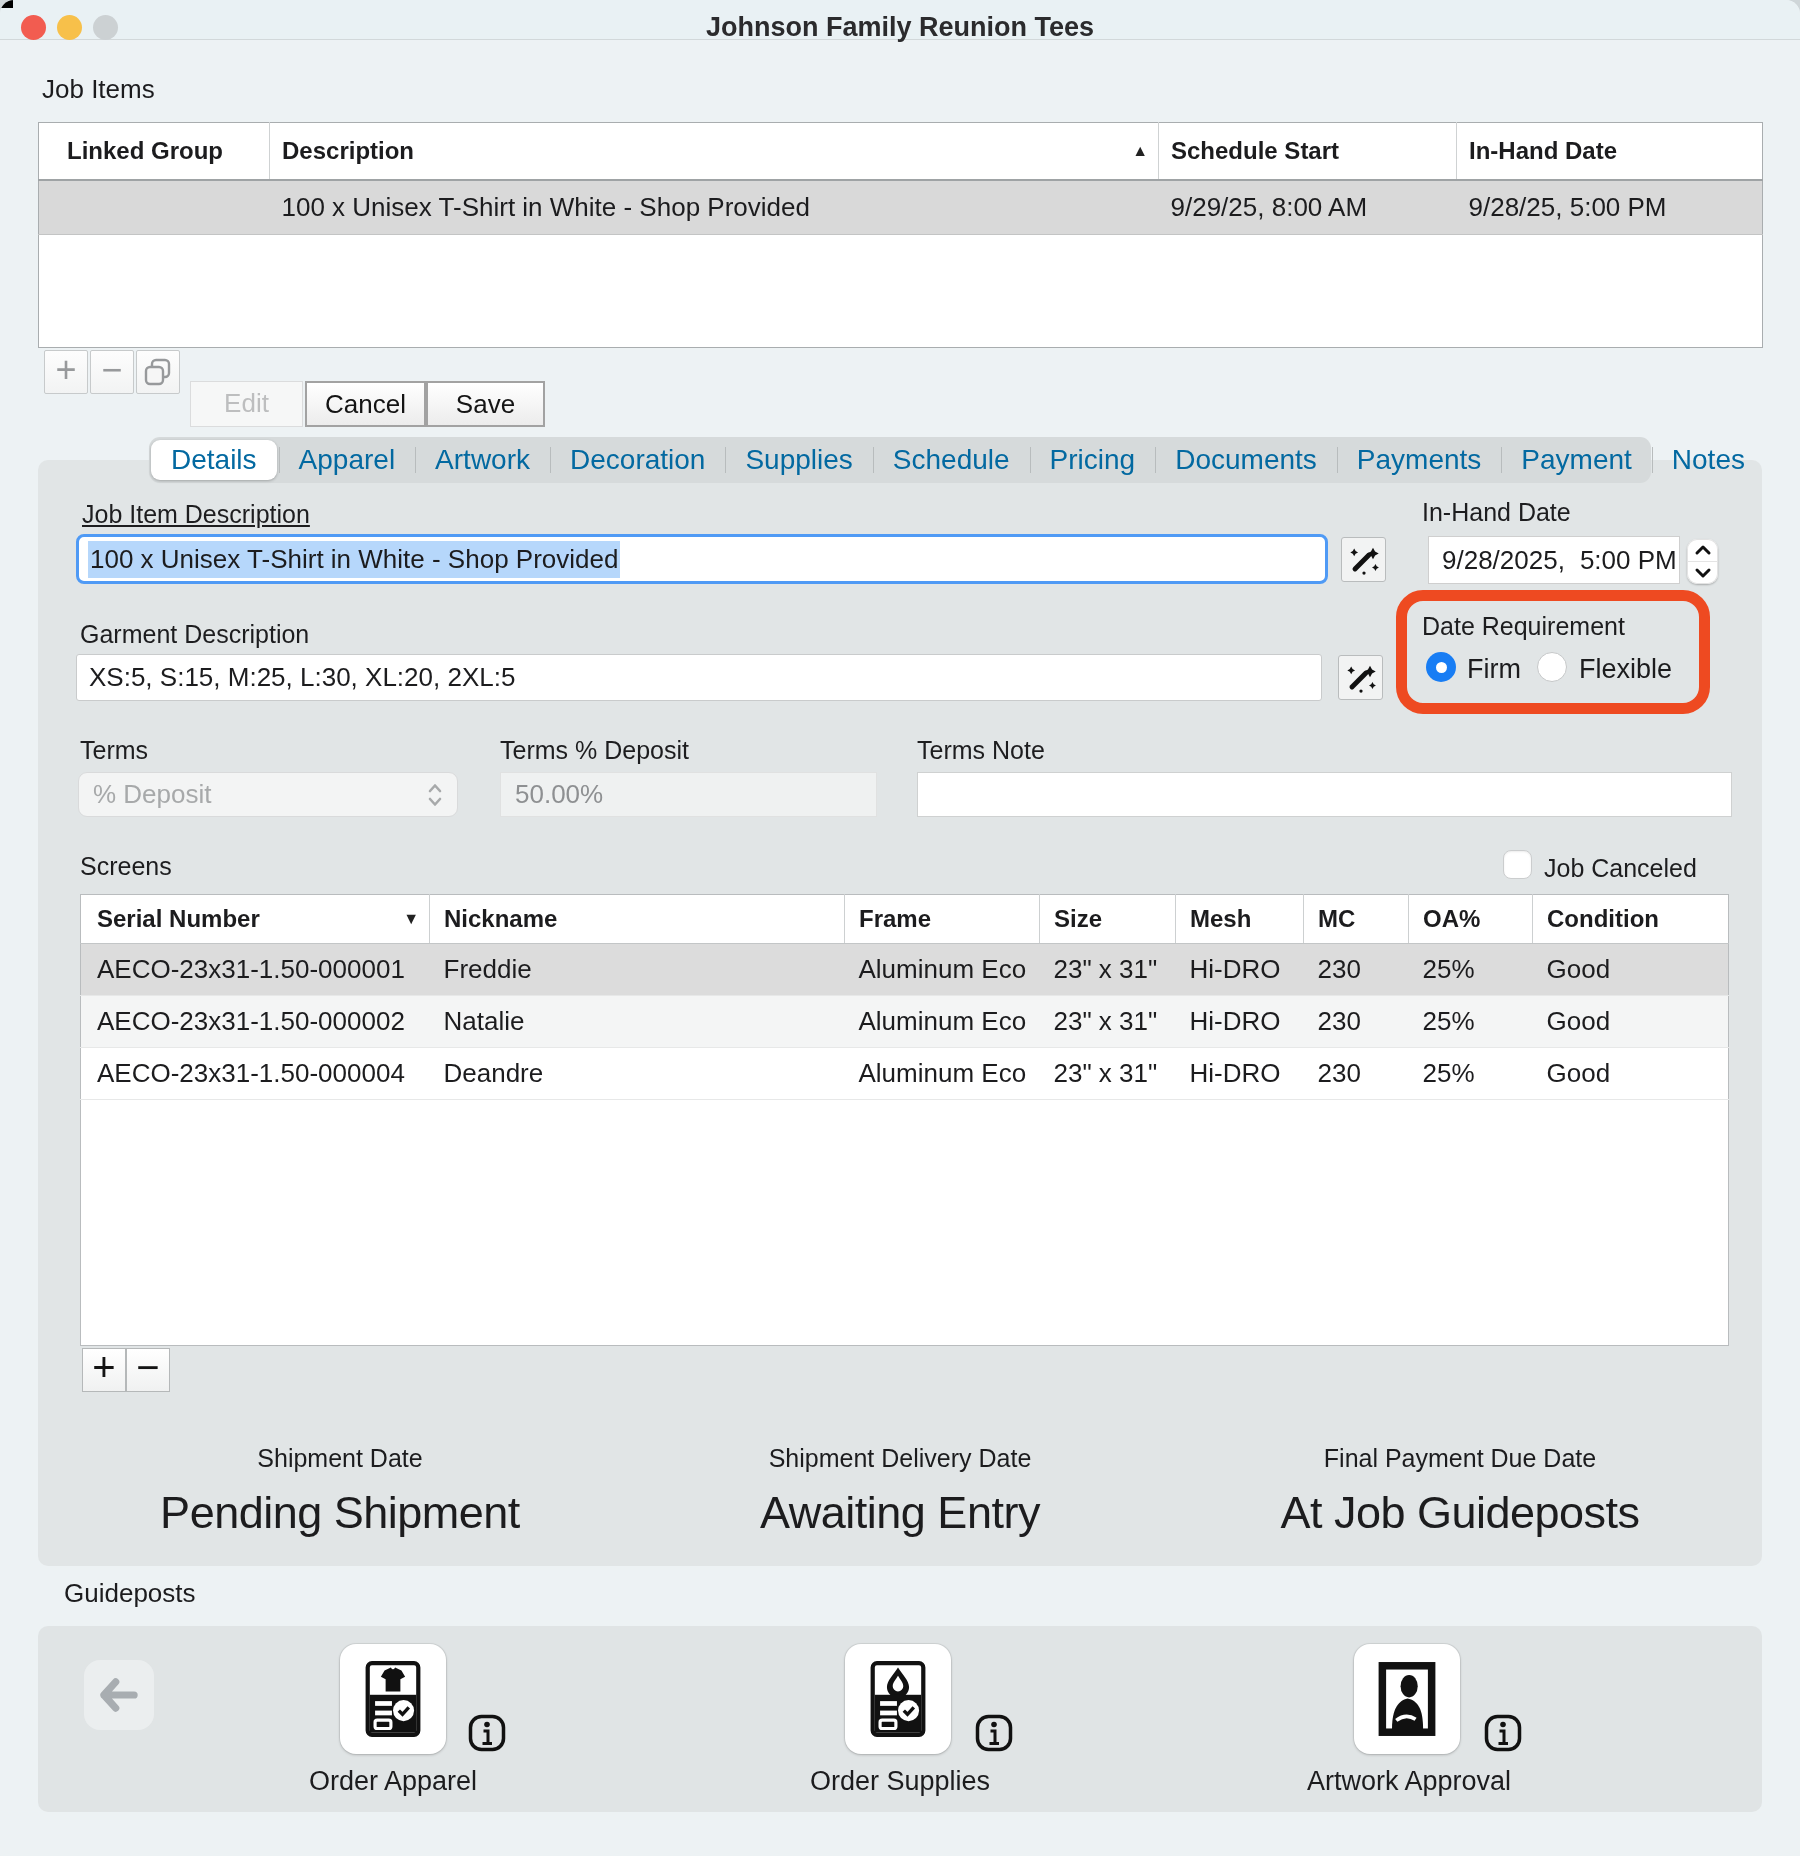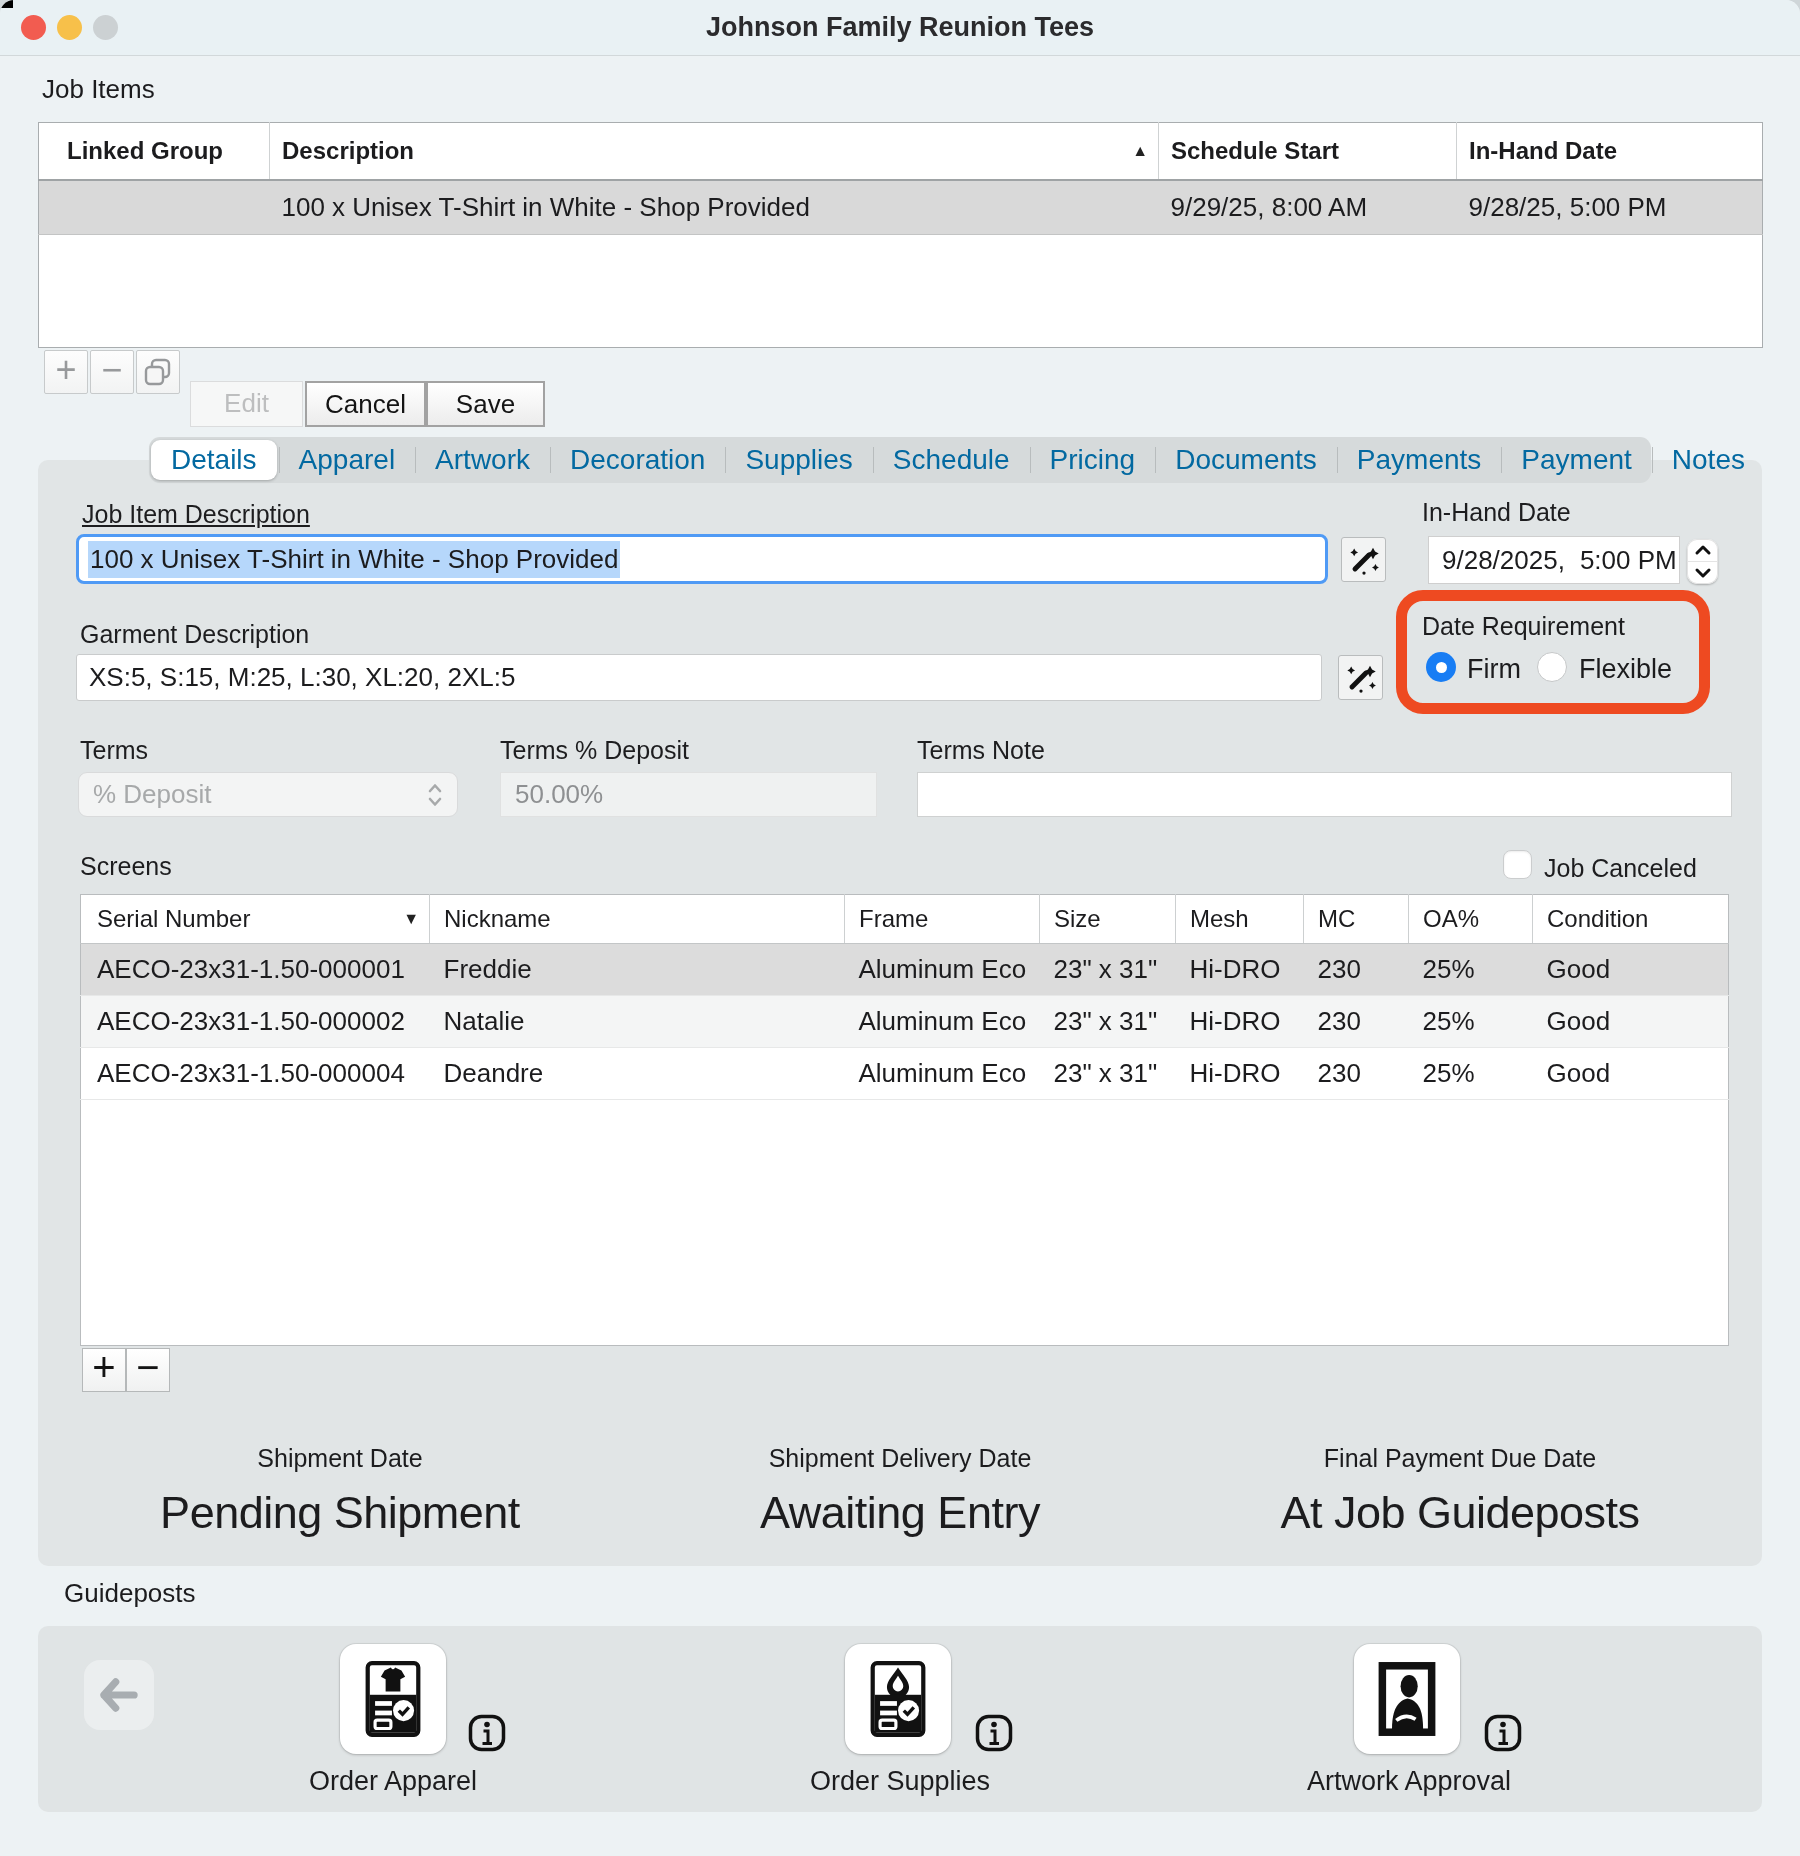--- a/index.html
+++ b/index.html
@@ -1,21 +1,21 @@
 <!DOCTYPE html>
 <html><head>
 <meta charset="utf-8">
 <style>
   * { margin:0; padding:0; box-sizing:border-box; }
   body { margin:0; background:#cfd6d9; font-family:"Liberation Sans","DejaVu Sans",sans-serif; }
   .win { position:relative; width:1800px; height:1856px; background:#edf2f4; color:#1c1c1e;
          border-radius:14px 14px 0 0; overflow:hidden; }
 
   
-  .titlebar { position:absolute; left:0; top:0; width:1800px; height:56px; background:#e9f1f4;
+  .titlebar { position:absolute; left:0; top:0; width:1800px; height:40px; background:#e9f1f4;
               border-bottom:1px solid #d2d8da; border-radius:14px 14px 0 0; }
   .light { position:absolute; top:15px; width:25px; height:25px; border-radius:50%; }
   .light.red    { left:21px; background:#f25c50; }
   .light.yellow { left:57px; background:#f7c04a; }
   .light.gray   { left:93px; background:#ccd1d3; }
   .title { position:absolute; left:0; right:0; top:0; line-height:55px; text-align:center;
            font-weight:700; font-size:27px; color:#2b2b2d; }
   .corner-artifact { position:absolute; left:0; top:0; width:13px; height:8px; background:#000; z-index:9; }
 
   
@@ -91,21 +91,21 @@
                    align-items:center; padding-left:14px; }
   .note-field { position:absolute; left:917px; top:772px; width:815px; height:45px; background:#fff;
                 border:1px solid #cfd1d1; font-size:26px; }
 
   .jc-checkbox { position:absolute; left:1503px; top:850px; width:29px; height:29px; background:#fff;
                  border:1px solid #cbcdce; border-radius:8px; box-shadow:inset 0 1px 2px rgba(0,0,0,.08); }
 
   
   table.sc { position:absolute; left:80px; top:894px; width:1648px; height:452px; background:#fff;
              border:1px solid #b9bcbe; border-collapse:collapse; table-layout:fixed; }
-  table.sc th { font-size:24px; font-weight:400; text-align:left; height:49px; padding-left:14px;
+  table.sc th { font-size:24px; font-weight:700; text-align:left; height:49px; padding-left:14px;
                 border-right:1px solid #cdd0d1; border-bottom:1px solid #c3c6c7; vertical-align:middle; }
   table.sc th:first-child { padding-left:16px; }
   table.sc th:last-child { border-right:none; }
   table.sc td { font-size:26px; padding-left:14px; vertical-align:middle; }
   table.sc td:first-child { padding-left:16px; }
   tr.sc-row { height:52px; }
   tr.sc-row td { border-bottom:1px solid #e7e8e8; }
   tr.sc-row.selected { background:#dcdcdc; }
   tr.sc-row.alt { background:#f4f5f5; }
 

